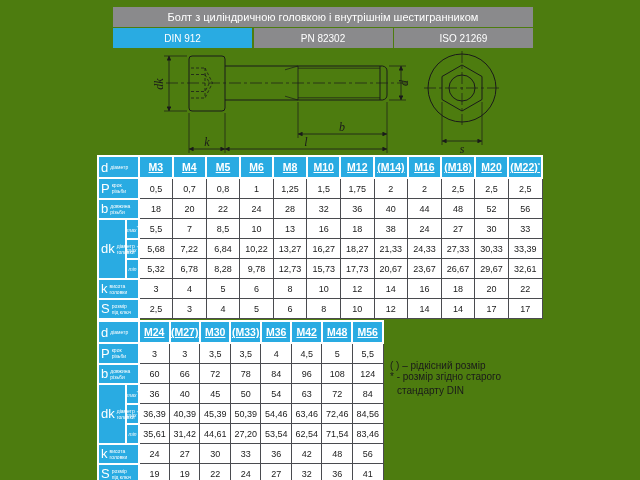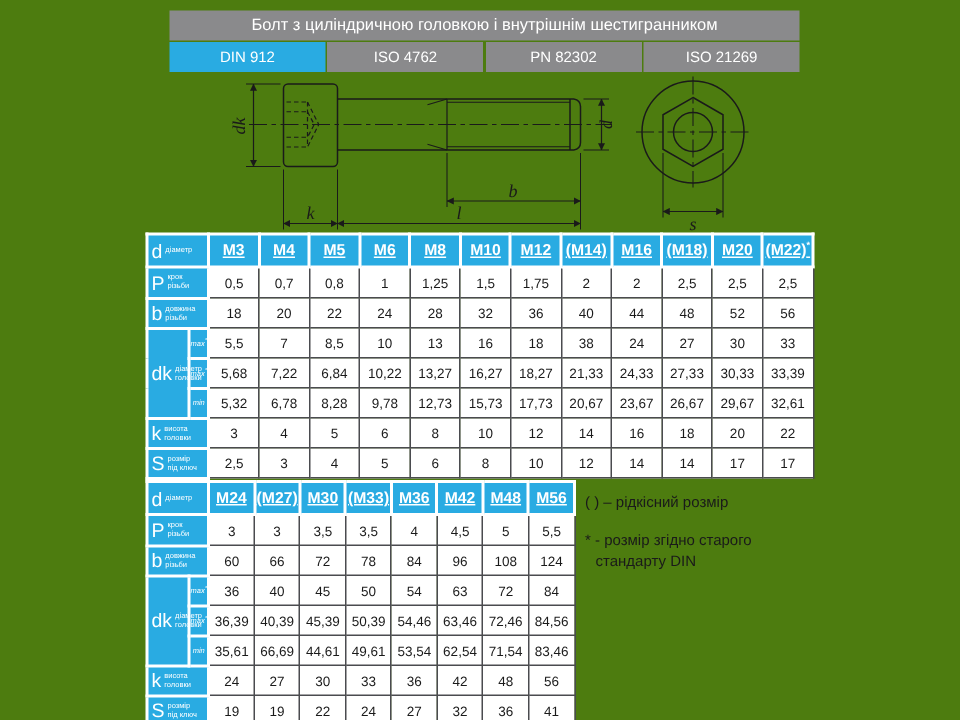--- a/index.html
+++ b/index.html
@@ -28,34 +28,33 @@
   .spec .col sup{font-size:6px;}
   .spec .lbl{background:var(--blue);color:#fff;border:2px solid #fff;}
   .spec .sub{background:var(--blue);color:#fff;border:2px solid #fff;font-size:5px;font-style:italic;}
   .spec .sub sup{font-size:4px;}
   .lblw{display:flex;align-items:center;gap:2px;padding-left:2px;text-align:left;}
   .lblw .sym{font-size:13px;line-height:1;}
   .lblw .desc{font-size:5px;line-height:1.2;width:20px;}
 
   
   .note{position:absolute;left:390px;font-size:10px;color:var(--ink);width:150px;
-    text-indent:-7px;padding-left:7px;line-height:1.35;}
+    text-indent:-7px;padding-left:7px;line-height:1.35;margin-top:30px;}
   #note1{top:329px;}
-  #note2{top:354px;}
+  #note2{top:340px;}
 </style>
 </head>
 <body>
 
 <div id="page">
 
   <div id="title-bar">Болт з циліндричною головкою і внутрішнім шестигранником</div>
 
   <div id="standards">
     <div class="std active">DIN 912</div>
-    <div class="std">ISO 4762</div>
     <div class="std">PN 82302</div>
     <div class="std">ISO 21269</div>
   </div>
 
   <svg id="drawing" width="460" height="115" viewBox="0 0 460 115">
     <defs>
       <marker id="ah" viewBox="0 0 10 10" refX="9.5" refY="5" markerWidth="6" markerHeight="6" orient="auto-start-reverse">
         <path d="M0,0 L10,5 L0,10 Z" fill="#1a1a1a"></path>
       </marker>
     </defs>
@@ -367,23 +366,23 @@
           <td class="val">45,39</td>
           <td class="val">50,39</td>
           <td class="val">54,46</td>
           <td class="val">63,46</td>
           <td class="val">72,46</td>
           <td class="val">84,56</td>
         </tr>
         <tr>
           <td class="sub">min</td>
           <td class="val">35,61</td>
-          <td class="val">66,69</td>
+          <td class="val">31,42</td>
           <td class="val">44,61</td>
-          <td class="val">49,61</td>
+          <td class="val">27,20</td>
           <td class="val">53,54</td>
           <td class="val">62,54</td>
           <td class="val">71,54</td>
           <td class="val">83,46</td>
         </tr>
         <tr>
           <td class="lbl" colspan="2">
             <div class="lblw">
               <span class="sym">k</span>
               <span class="desc">висота головки</span>

